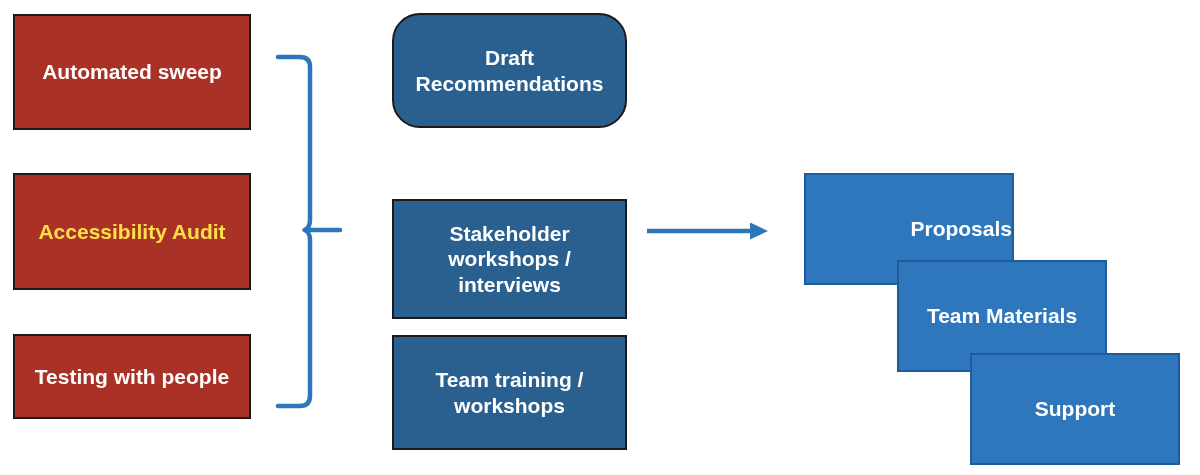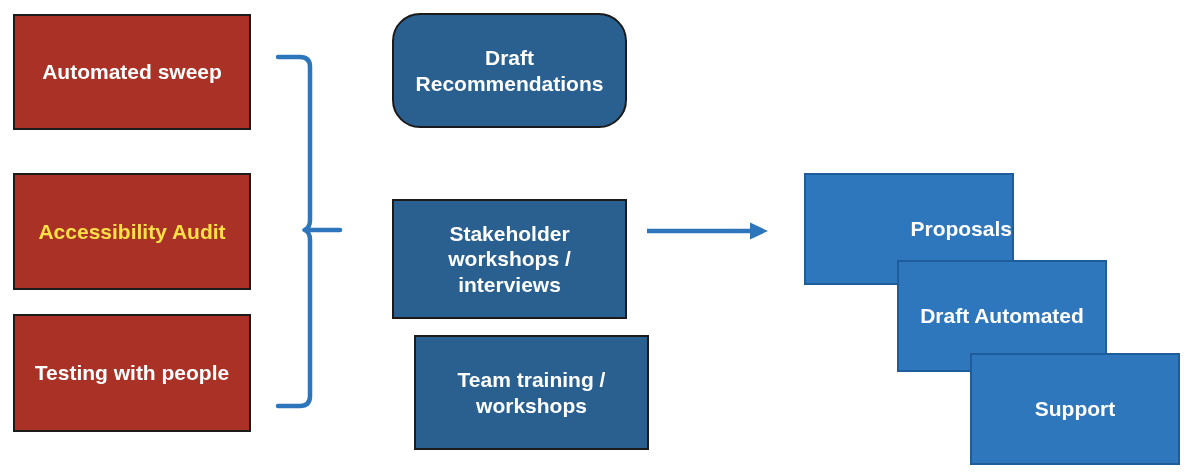--- a/index.html
+++ b/index.html
@@ -21,21 +21,21 @@
     color: #ffffff;
     font-weight: 700;
     font-size: 21px;
     line-height: 1.22;
     white-space: pre-line;
   }
   
   .input-node { left: 13px; width: 238px; border: 2px solid #1b1b1b; }
   #input-0 { top: 14px;  height: 116px; }
   #input-1 { top: 173px; height: 117px; }
-  #input-2 { top: 314px; height: 118px; }
+  #input-2 { top: 334px; height: 85px; }
 
   
   .activity-node { left: 392px; width: 235px; border: 2px solid #1b1b1b; }
   #activity-0 { top: 13px;  height: 115px; }
   #activity-1 { top: 172px; height: 120px; margin-top: 27px; }
   #activity-2 { top: 335px; height: 115px; }
 
   
   .output-node { width: 210px; height: 112px; border: 2px solid #1e5c9b; }
   #output-0 { left: 804px; top: 173px; z-index: 1; justify-content: flex-end; }
@@ -66,30 +66,30 @@
 
   <div class="node activity-node" id="activity-0" style="background: rgb(42, 96, 144); border-color: rgb(27, 27, 27); color: rgb(255, 255, 255); border-radius: 28px;">
     <span>Draft
 Recommendations</span>
   </div>
   <div class="node activity-node" id="activity-1" style="background: rgb(42, 96, 144); border-color: rgb(27, 27, 27); color: rgb(255, 255, 255);">
     <span>Stakeholder
 workshops /
 interviews</span>
   </div>
-  <div class="node activity-node" id="activity-2" style="background: rgb(42, 96, 144); border-color: rgb(27, 27, 27); color: rgb(255, 255, 255); margin-left: 22px;">
+  <div class="node activity-node" id="activity-2" style="background: rgb(42, 96, 144); border-color: rgb(27, 27, 27); color: rgb(255, 255, 255);">
     <span>Team training /
 workshops</span>
   </div>
 
   <div class="node output-node" id="output-0" style="background: rgb(46, 119, 189); border-color: rgb(30, 92, 155); color: rgb(255, 255, 255);">
     <span>Proposals</span>
   </div>
   <div class="node output-node" id="output-1" style="background: rgb(46, 119, 189); border-color: rgb(30, 92, 155); color: rgb(255, 255, 255);">
-    <span>Draft Automated</span>
+    <span>Team Materials</span>
   </div>
   <div class="node output-node" id="output-2" style="background: rgb(46, 119, 189); border-color: rgb(30, 92, 155); color: rgb(255, 255, 255);">
     <span>Support</span>
   </div>
 
   <svg class="connector-layer" viewBox="0 0 1200 475">
     <g fill="none" stroke="#2e76bc" stroke-width="4.5" stroke-linecap="round" stroke-linejoin="round">
       <path d="M 278 57 H 300 Q 310 57 310 67 V 220 Q 310 228 304.5 230 Q 310 232 310 240 V 396 Q 310 406 300 406 H 278"></path>
       <path d="M 309 230 H 340"></path>
     </g>

